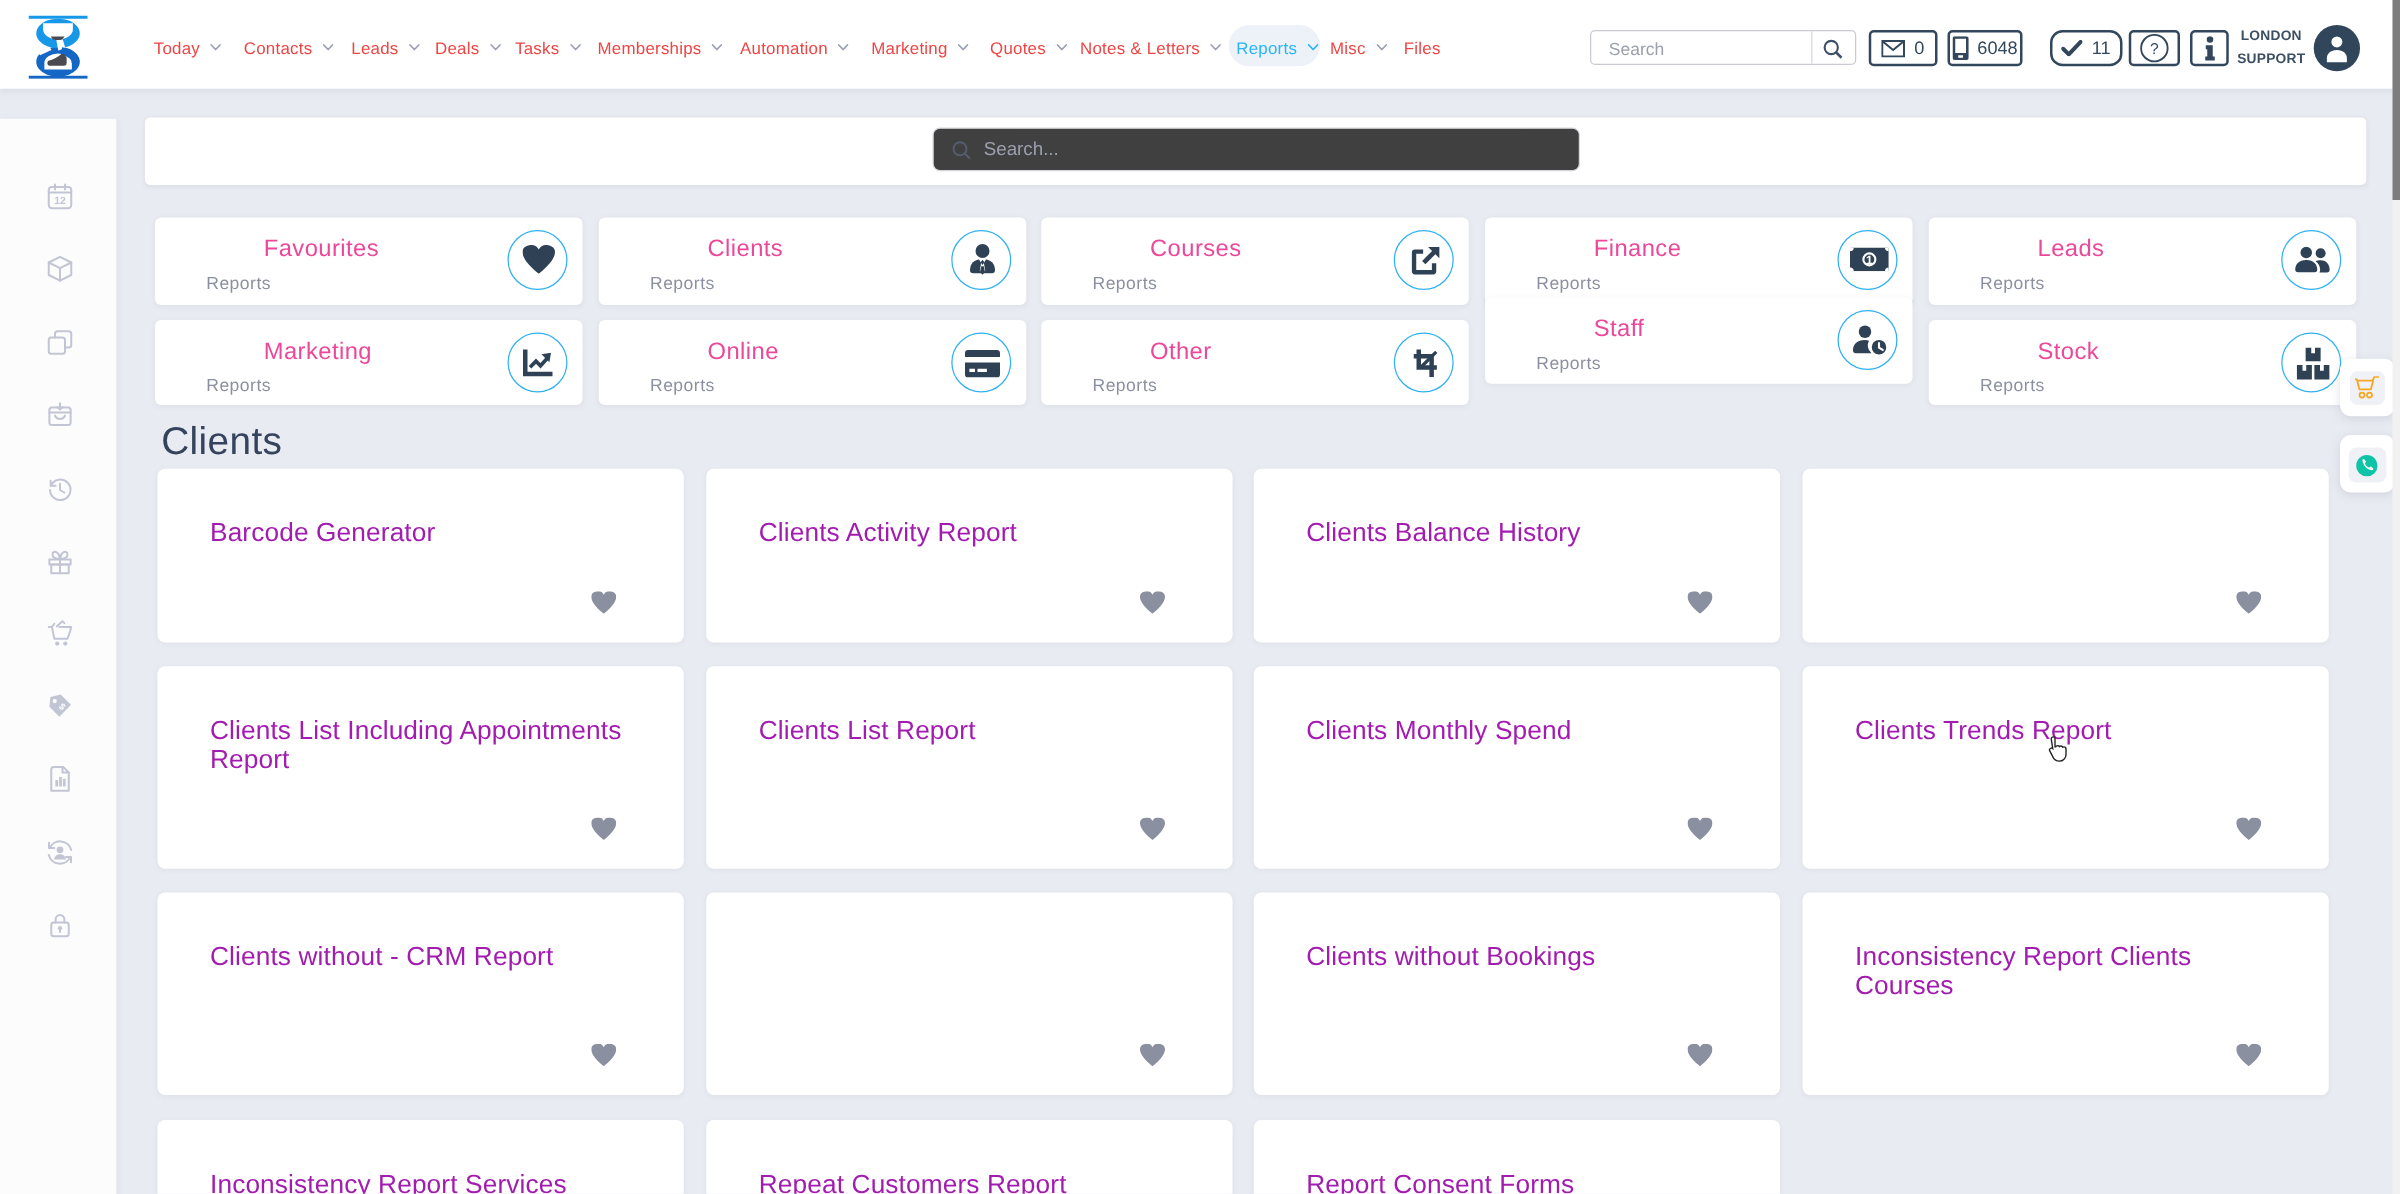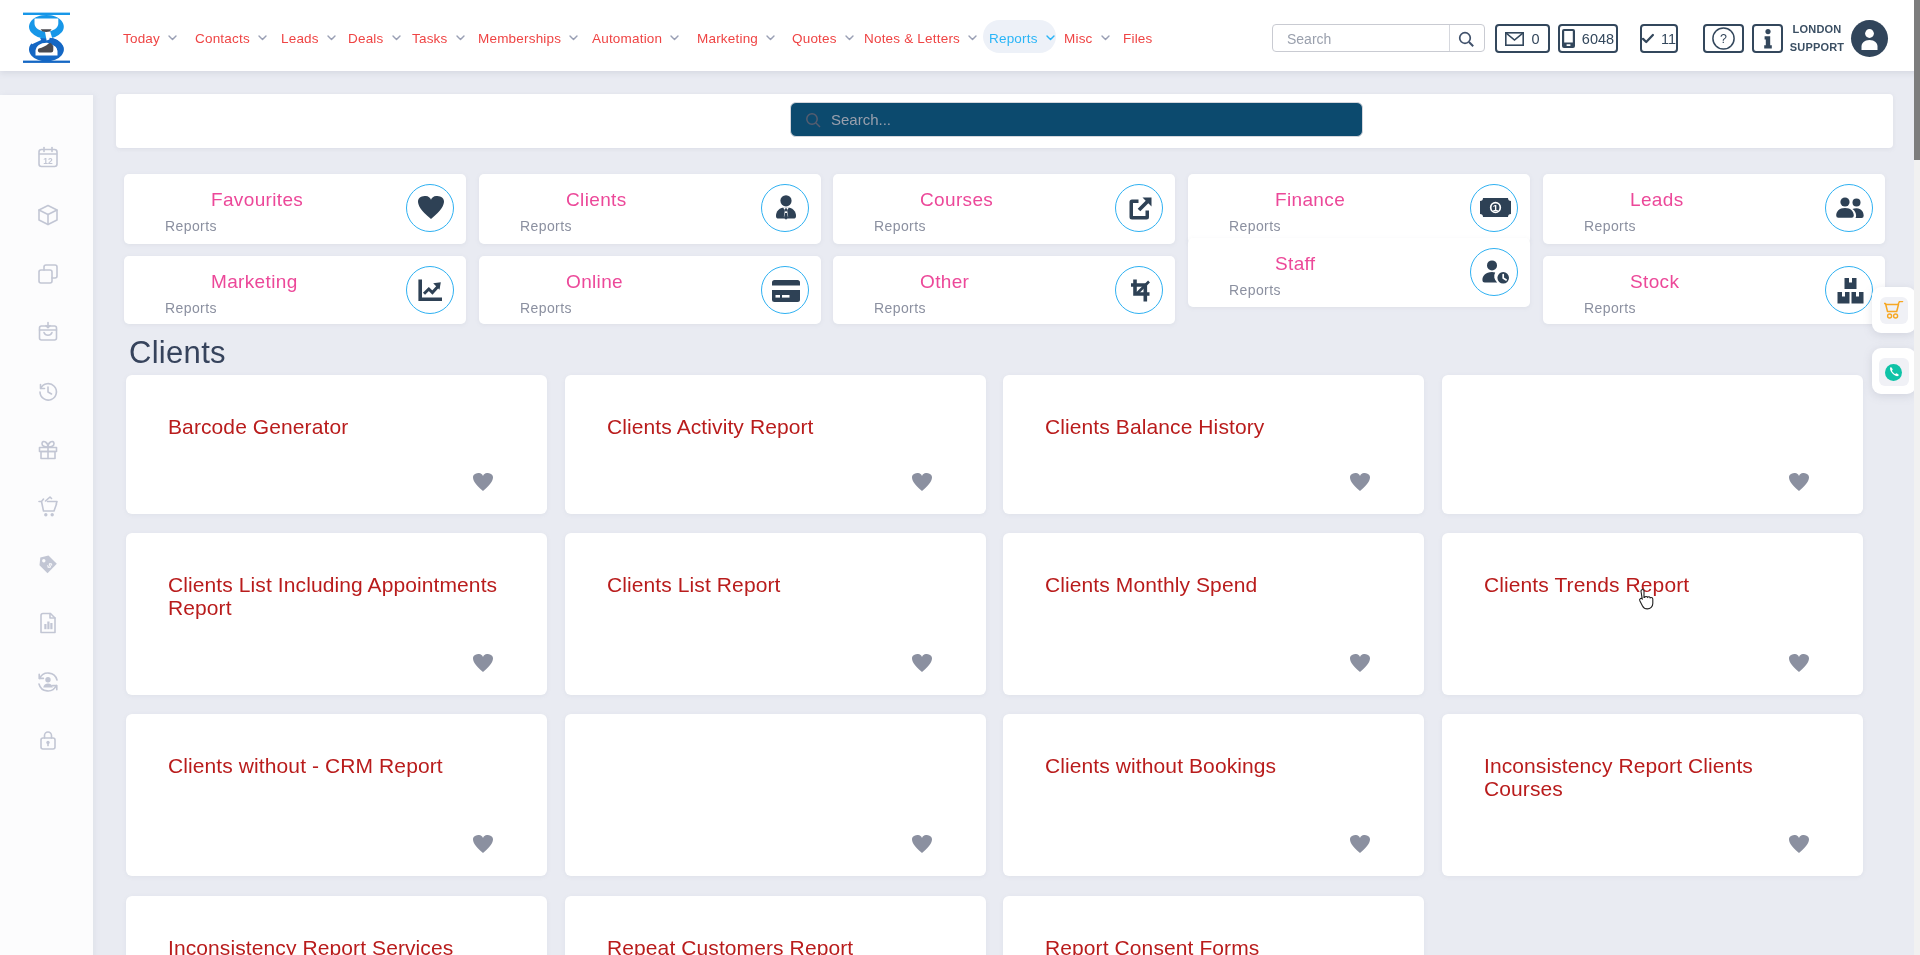--- a/index.html
+++ b/index.html
@@ -12,31 +12,31 @@
 #pill { position:absolute; left:983px; top:20px; width:73px; height:33px; background:#edf1f8; border-radius:17px; z-index:1; }
 .rep { color:#2ab5f7; }
 #topsearch { position:absolute; left:1272px; top:24px; width:213px; height:28px; border:1px solid #c9cbd2; border-radius:4px; background:#fff; }
 #topsearch .ph { position:absolute; left:14px; top:6px; font-size:14px; color:#9aa0ad; }
 #topsearch .div { position:absolute; right:34px; top:0; width:1px; height:26px; background:#d6d8de; }
 .tbtn { position:absolute; top:24px; height:29px; border:2px solid #33475c; border-radius:4px; background:#fff; color:#33475c; font-size:14.5px; display:flex; align-items:center; justify-content:center; gap:7px; }
 #acctxt { position:absolute; left:1786px; top:20px; width:62px; text-align:center; font-size:11px; font-weight:700; color:#3b4f63; line-height:18px; letter-spacing:.2px; }
 #avatar { position:absolute; left:1851px; top:20px; width:37px; height:37px; border-radius:50%; background:#31455b; }
 .sideicon { position:absolute; left:36px; width:24px; height:24px; }
 #strip { position:absolute; left:23px; top:23px; width:1777px; height:54px; background:#fff; border-radius:4px; box-shadow:0 1px 4px rgba(140,145,165,.14); }
-#strip .inp { position:absolute; left:630px; top:8px; width:573px; height:35px; border:1px solid #d4d6dc; border-radius:6px; background:#0c4a6e;margin-left:44px; }
+#strip .inp { position:absolute; left:630px; top:8px; width:518px; height:35px; border:1px solid #d4d6dc; border-radius:6px; background:#404040; }
 #strip .inp span { position:absolute; left:40px; top:8px; font-size:15px; color:#9aa0ad; }
 .cat { position:absolute; width:342px; height:70px; background:#fff; border-radius:5px; box-shadow:0 1px 4px rgba(140,145,165,.12); }
 .cat .t { position:absolute; left:41px; top:15px; font-size:19px; font-weight:400; color:#ec4899; letter-spacing:.35px;margin-left:46px; }
 .cat .s { position:absolute; left:41px; top:44px; font-size:14px; color:#8b90a0; letter-spacing:.4px; }
 .cat .circ { position:absolute; right:12px; top:10px; width:48px; height:48px; border:1.7px solid #2fb1f2; border-radius:50%; }
 .cat .circ svg { position:absolute; }
 #cats .cat:nth-child(n+6) { height:68.5px; }
 #heading { position:absolute; left:36px; top:264px; font-size:31px; color:#36435c; letter-spacing:.3px; }
 .card { position:absolute; width:421px; background:#fff; border-radius:6px; box-shadow:0 1px 4px rgba(140,145,165,.10); }
-.card .t { position:absolute; left:42px; top:40px; right:36px; font-size:21px; font-weight:400; color:#b91c1c; line-height:23px; letter-spacing:.1px; }
+.card .t { position:absolute; left:42px; top:40px; right:36px; font-size:21px; font-weight:400; color:#a21caf; line-height:23px; letter-spacing:.1px; }
 .card svg.h { position:absolute; right:54px; bottom:23px; }
 #cartbtn { position:absolute; left:1872px; top:287px; width:44px; height:46px; background:#fff; border-radius:9px; box-shadow:0 2px 8px rgba(140,145,165,.25); z-index:40; }
 #cartbtn .in { position:absolute; left:8px; top:10px; width:28px; height:27px; background:#f0f1f6; border-radius:6px; }
 #wabtn { position:absolute; left:1872px; top:348px; width:44px; height:46px; background:#fff; border-radius:9px; box-shadow:0 2px 8px rgba(140,145,165,.25); z-index:40; }
 #wabtn .in { position:absolute; left:7px; top:10px; width:30px; height:28px; background:#f0f1f6; border-radius:6px; }
 #wabtn .c { position:absolute; left:6px; top:5.5px; width:17px; height:17px; background:#0fc3a7; border-radius:50%; }
 #sbar { position:absolute; left:1914px; top:0; width:6px; height:955px; background:#f1f1f1; z-index:50; }
 #sthumb { position:absolute; left:0; top:0; width:6px; height:160px; background:#7d7d7d; }
 #cursor { position:absolute; left:1637px; top:588px; z-index:60; }
 </style>
@@ -387,21 +387,21 @@
         <path d="M1.2 1.2 L9.5 8 L17.8 1.2" fill="none" stroke="#33475c" stroke-width="1.6"></path>
       </svg>
     <span>0</span>
   </div>
   <div class="tbtn" style="left:1558px;width:60px;">
     <svg width="13" height="19" viewBox="0 0 13 19">
         <path d="M2 0 h9 a2 2 0 0 1 2 2 v15 a2 2 0 0 1 -2 2 h-9 a2 2 0 0 1 -2 -2 v-15 a2 2 0 0 1 2 -2 Z M4.6 15.2 h3.8 v1.9 h-3.8 Z M2.2 1.9 h8.6 v11.5 h-8.6 Z" fill="#33475c" fill-rule="evenodd"></path>
       </svg>
     <span>6048</span>
   </div>
-  <div class="tbtn" style="left:1640px;width:38px;">
+  <div class="tbtn" style="left:1640px;width:58px;border-radius:10px;">
     <svg width="17" height="13" viewBox="0 0 17 13">
         <path d="M1.5 7 L6 11.5 L15.5 1.5" fill="none" stroke="#33475c" stroke-width="3.2" stroke-linecap="round" stroke-linejoin="round"></path>
       </svg>
     <span>11</span>
   </div>
   <div class="tbtn" style="left:1703px;width:41px;">
     <svg width="25" height="25" viewBox="0 0 25 25">
         <circle cx="12.5" cy="12.5" r="10.6" fill="none" stroke="#33475c" stroke-width="1.5"></circle>
         <text x="12.5" y="17" font-size="12.5" font-weight="400" text-anchor="middle" fill="#33475c" font-family="Liberation Sans">?</text>
       </svg>

